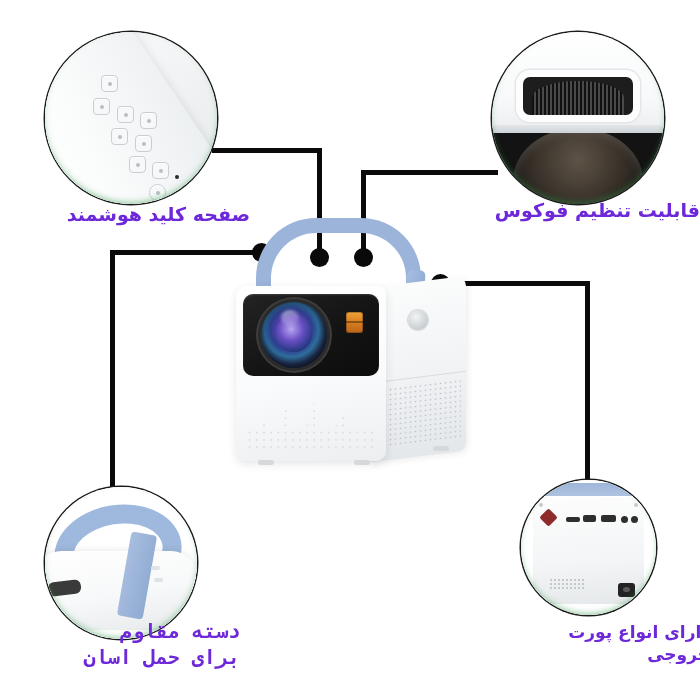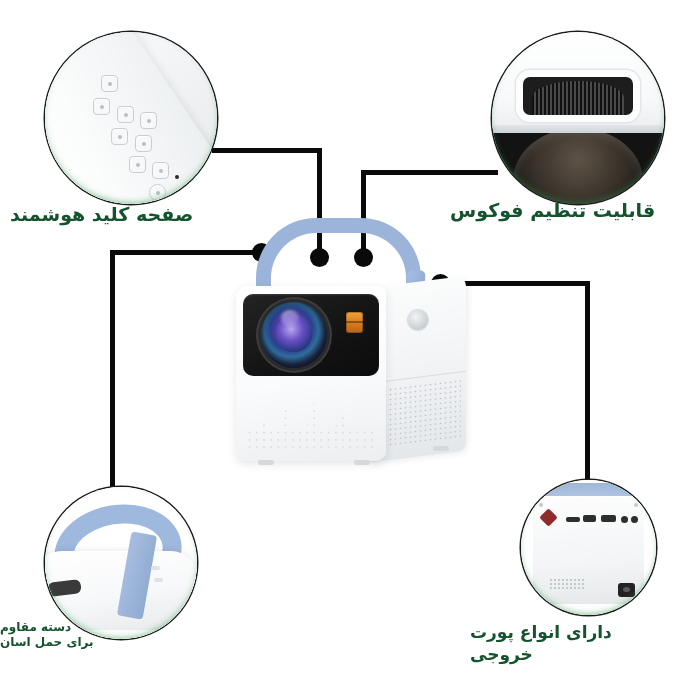--- a/index.html
+++ b/index.html
@@ -26,25 +26,25 @@
   }
   .bubble .ring{
     position:absolute;inset:0;border-radius:50%;
     box-shadow:inset 0 -3px 6px -2px rgba(40,150,70,.55);
     pointer-events:none;
   }
 
   
   .caption{
     position:absolute;
-    color:#14532d;
+    color:#6d28d9;
     font-weight:700;
     font-size:19px;
     line-height:1.28;
-    text-align:left;
+    text-align:right;
     white-space:pre-line;
     letter-spacing:.2px;
     direction:rtl;
   }
 
   
   .kp-body{position:absolute;inset:0;background:
       linear-gradient(135deg,#fdfdfd 0%,#f2f4f5 45%,#e7eaec 100%);}
   .kp-panel{
     position:absolute;left:-18%;top:-10%;width:95%;height:125%;
@@ -300,21 +300,21 @@
     <div class="hd-bg"></div>
     <div class="hd-handle"></div>
     <div class="hd-handle-mask"></div>
     <div class="hd-body"></div>
     <div class="hd-strap"></div>
     <div class="hd-vent"></div>
     <div class="hd-btn" style="left:70%;top:52%;"></div>
     <div class="hd-btn" style="left:72%;top:60%;"></div>
     <div class="ring"></div>
   </div>
-  <div class="caption" style="left:0px;top:620px;width:240px;font-size:12px;">دسته مقاوم
+  <div class="caption" style="left:0px;top:620px;width:240px;font-size:20px;font-family:Liberation Mono, monospace;">دسته مقاوم
 برای حمل اسان</div>
 
   <div class="bubble" style="left:521px;top:480px;width:135px;height:135px;background:#fff;">
     <div class="pt-bg"></div>
     <div class="pt-lid"></div>
     <div class="pt-body">
       <div class="pt-screw" style="left:5%;top:6%;"></div>
       <div class="pt-screw" style="right:5%;top:6%;"></div>
       <div class="pt-red" style="left:8%;top:14%;"></div>
       <div class="pt-port" style="left:30%;top:19%;width:12%;height:5%;"></div>

